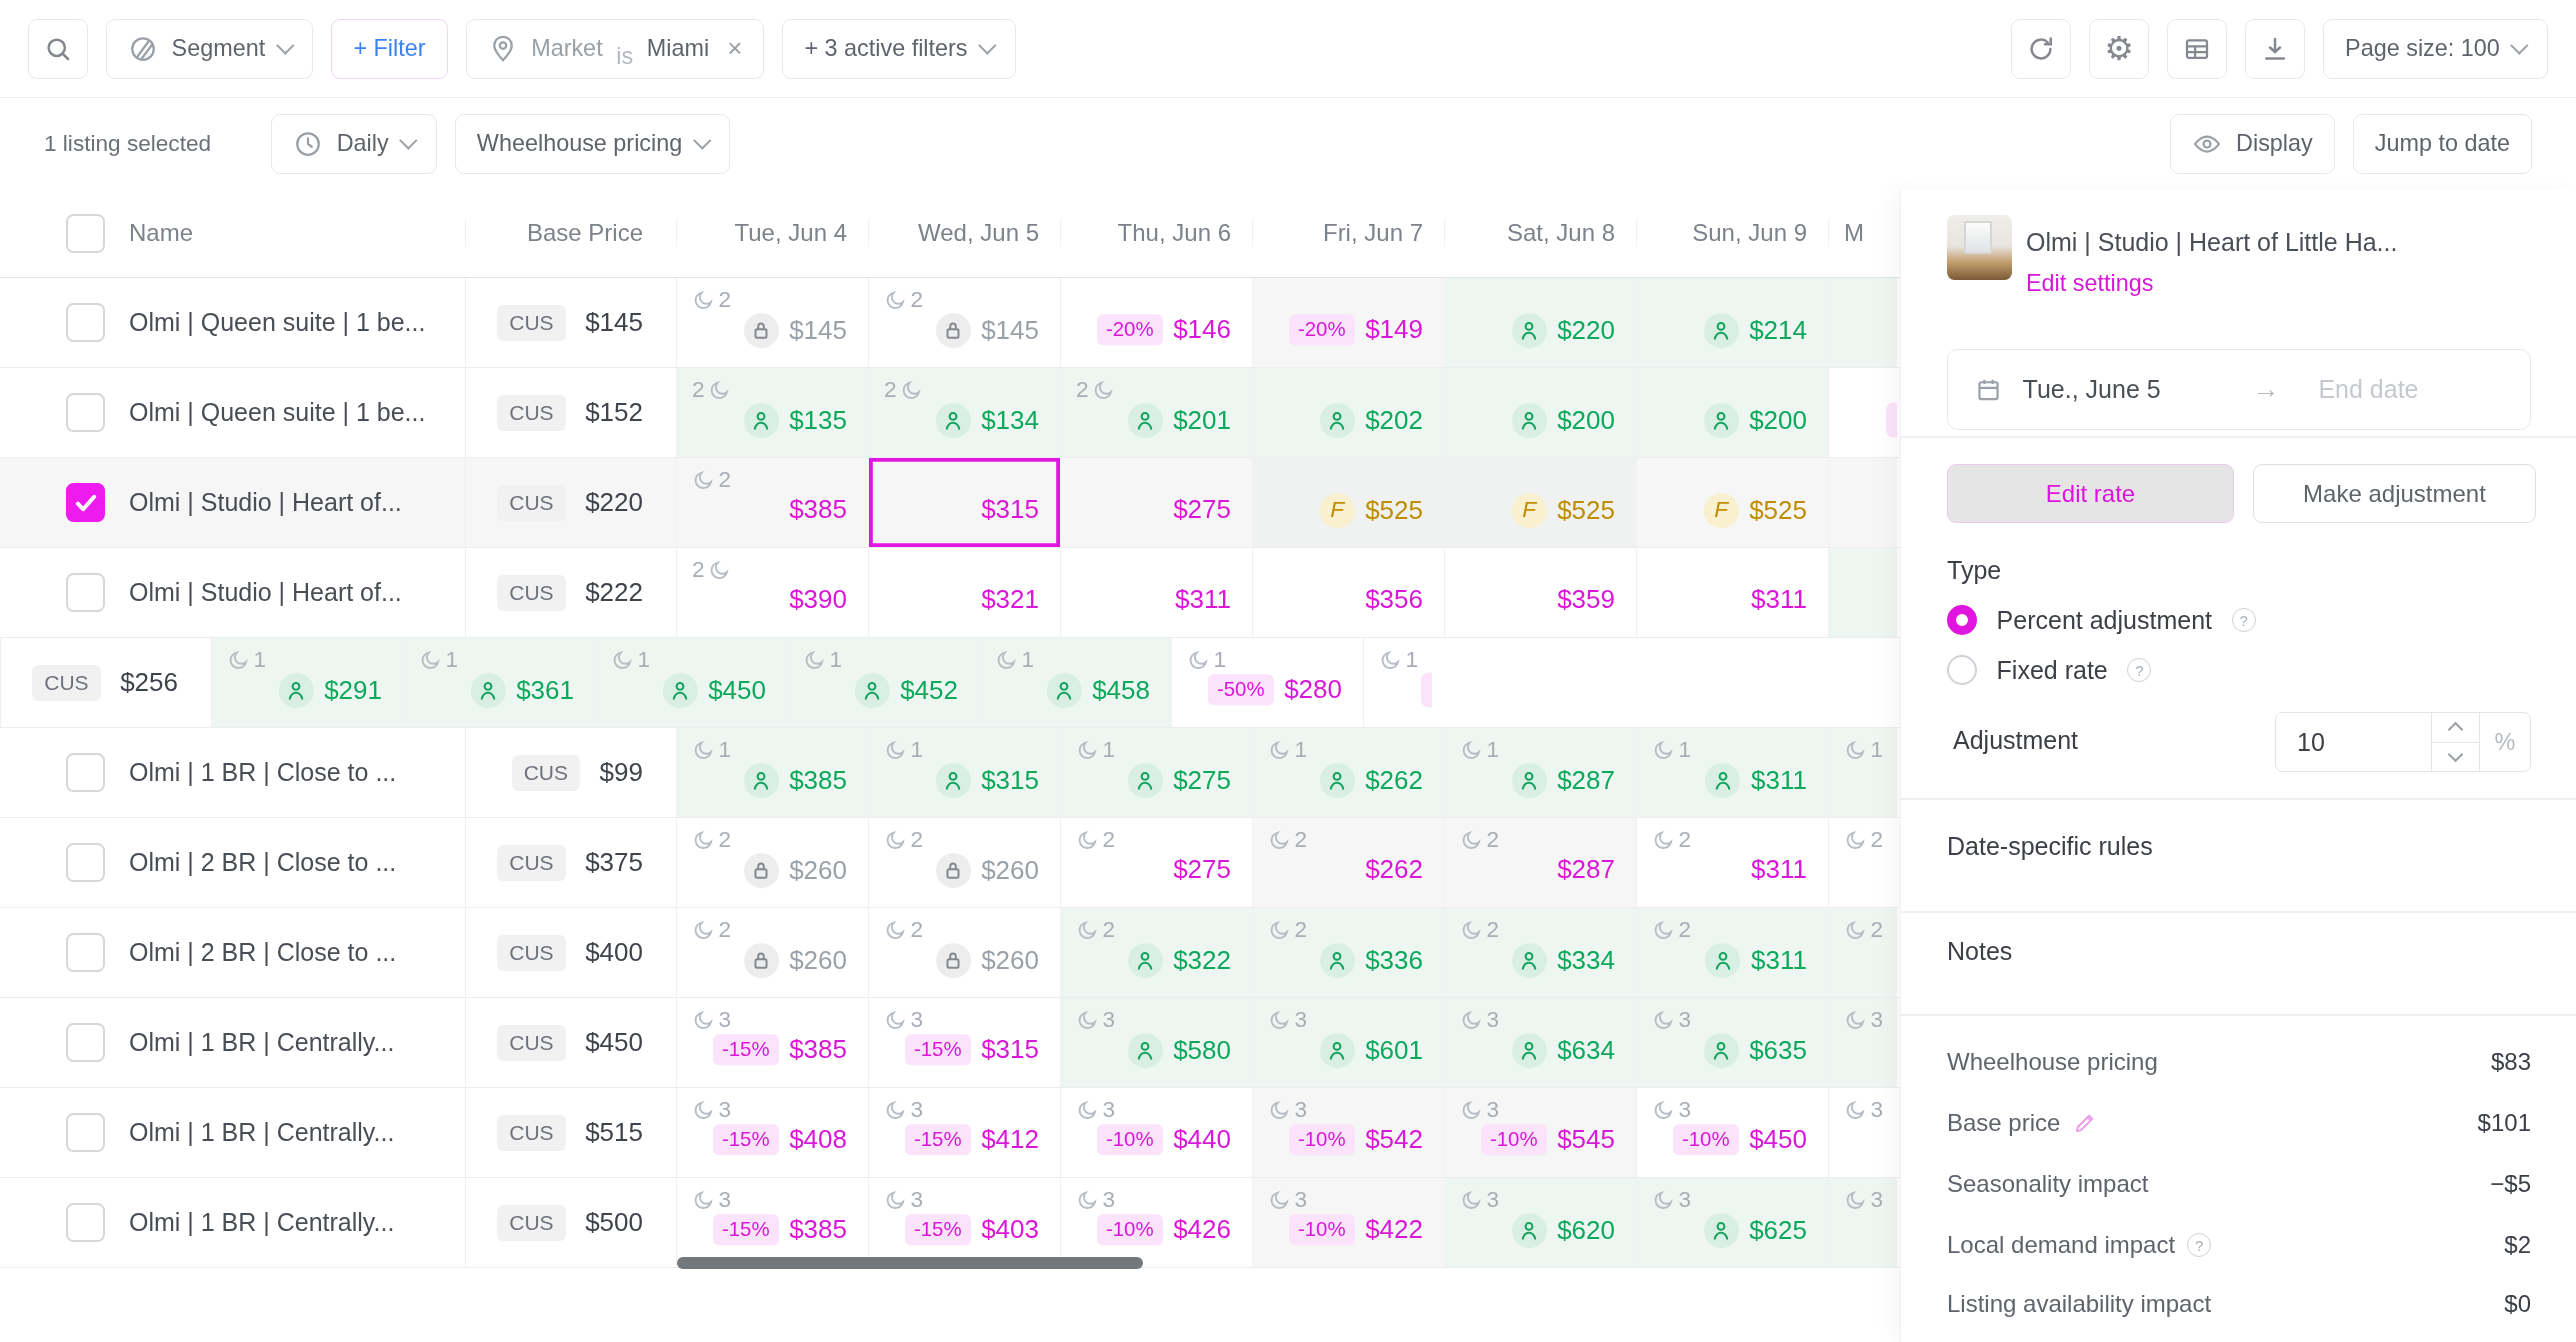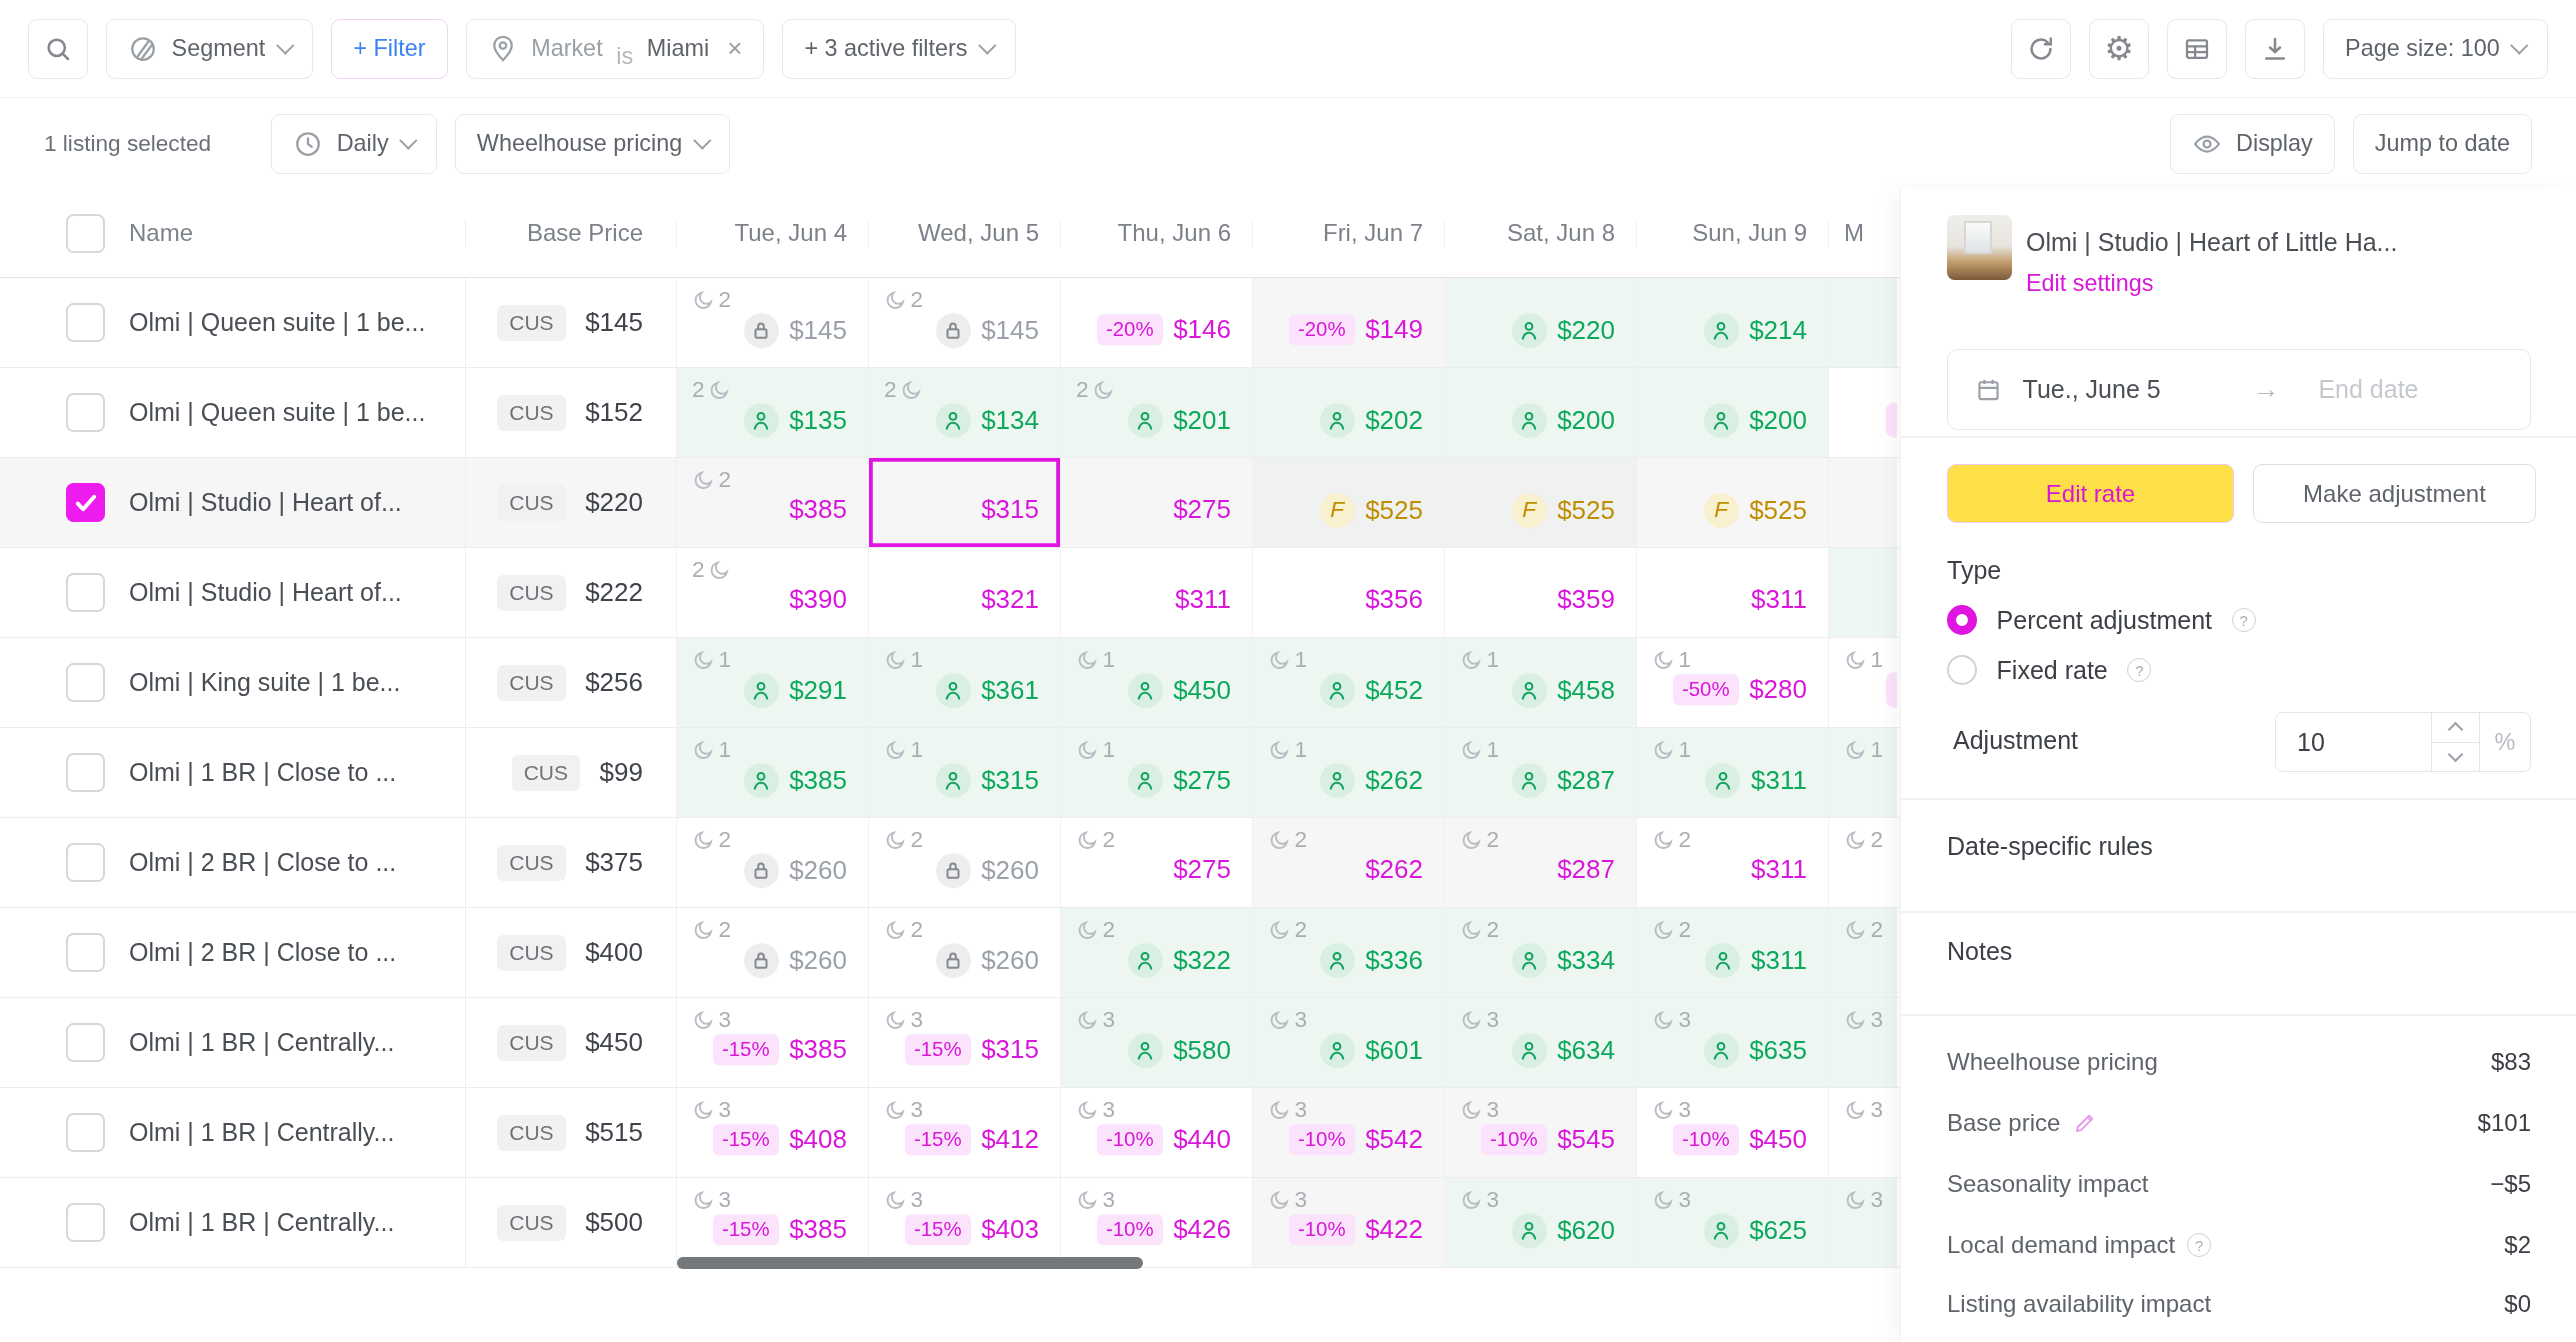--- a/index.html
+++ b/index.html
@@ -72,21 +72,21 @@
   .plink{position:absolute;left:125px;top:81px;font-size:23.4px;color:#d916d9;}
   .daterange{position:absolute;left:46px;top:160px;width:584px;height:81px;box-sizing:border-box;
              border:1.5px solid #e7e7ea;border-radius:10.6px;display:flex;align-items:center;padding:0 26px;gap:19.6px;}
   .daterange .ic{width:29px;height:29px;}
   .dstart{font-size:25px;color:#4a4e55;}
   .darrow{font-size:27px;color:#b6bac0;margin-left:72px;}
   .dend{font-size:25px;color:#c5c9ce;margin-left:19.6px;}
   .pdiv{position:absolute;left:0;right:0;height:1.5px;background:#f0f0f2;}
   .pbtn{position:absolute;top:275px;height:59px;box-sizing:border-box;border-radius:9px;font-size:24px;
         display:flex;align-items:center;justify-content:center;}
-  .pbtn.edit{left:46px;width:287px;background:#fde047;border:1.5px solid #eecbee;color:#d916d9;}
+  .pbtn.edit{left:46px;width:287px;background:#e5e5e5;border:1.5px solid #eecbee;color:#d916d9;}
   .pbtn.make{left:352px;width:283px;background:#fff;border:1.5px solid #dddfe2;color:#5f646b;}
   .sechead{position:absolute;left:46px;font-size:25px;color:#3c4046;}
   .radiorow{position:absolute;left:46px;display:flex;align-items:center;gap:19.6px;font-size:25px;color:#3c4046;}
   .radio{width:30px;height:30px;border-radius:50%;box-sizing:border-box;flex:0 0 auto;}
   .radio.on{border:9px solid #e016e0;background:#fff;}
   .radio.off{border:2.3px solid #cfd3d7;background:#fff;}
   .help{width:24px;height:24px;border-radius:50%;border:1.5px solid #cdd1d6;color:#aab0b6;font-size:15px;
         display:inline-flex;align-items:center;justify-content:center;box-sizing:border-box;flex:0 0 auto;}
   .adjlabel{position:absolute;left:52px;top:537px;font-size:25px;color:#3c4046;}
   .adjinput{position:absolute;left:374px;top:523px;width:256px;height:60px;box-sizing:border-box;
@@ -525,24 +525,20 @@
         </span>
       </div>
       <div class="c-day bg-white">
         <span class="priceline">
           <span class="p-magenta">$311</span>
         </span>
       </div>
       <div class="c-m bg-green"></div>
     </div>
     <div class="grow">
-      <div class="c-name">
-        <span class="cbx"></span>
-        <span>Olmi | King suite | 1 be...</span>
-      </div>
       <div class="c-base">
         <span class="tag">CUS</span>
         <span>$256</span>
       </div>
       <div class="c-day bg-green">
         <span class="ms">
           <span>
             <svg viewBox="0 0 24 24" fill="none" stroke="#b8bdc4" stroke-width="2" stroke-linecap="round">
               <path d="M20.2 13.6A8.3 8.3 0 1 1 10.4 3.8a6.8 6.8 0 0 0 9.8 9.8z"></path>
             </svg>

